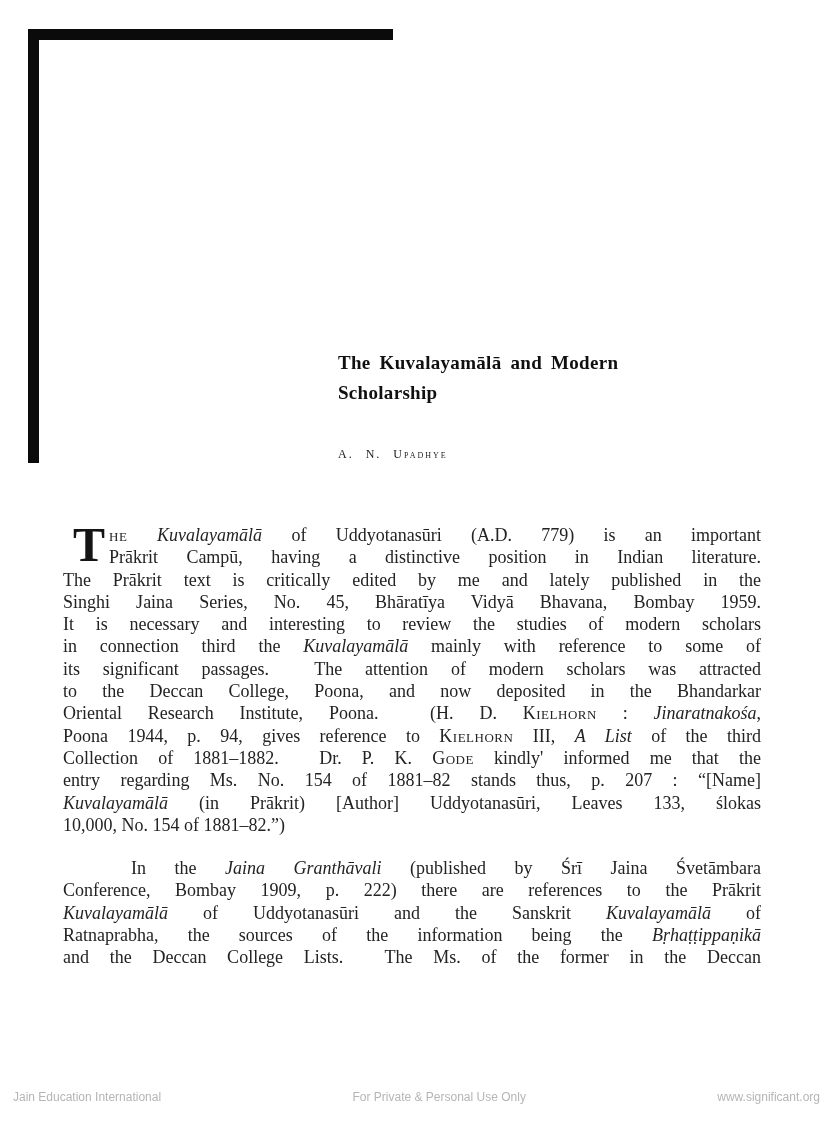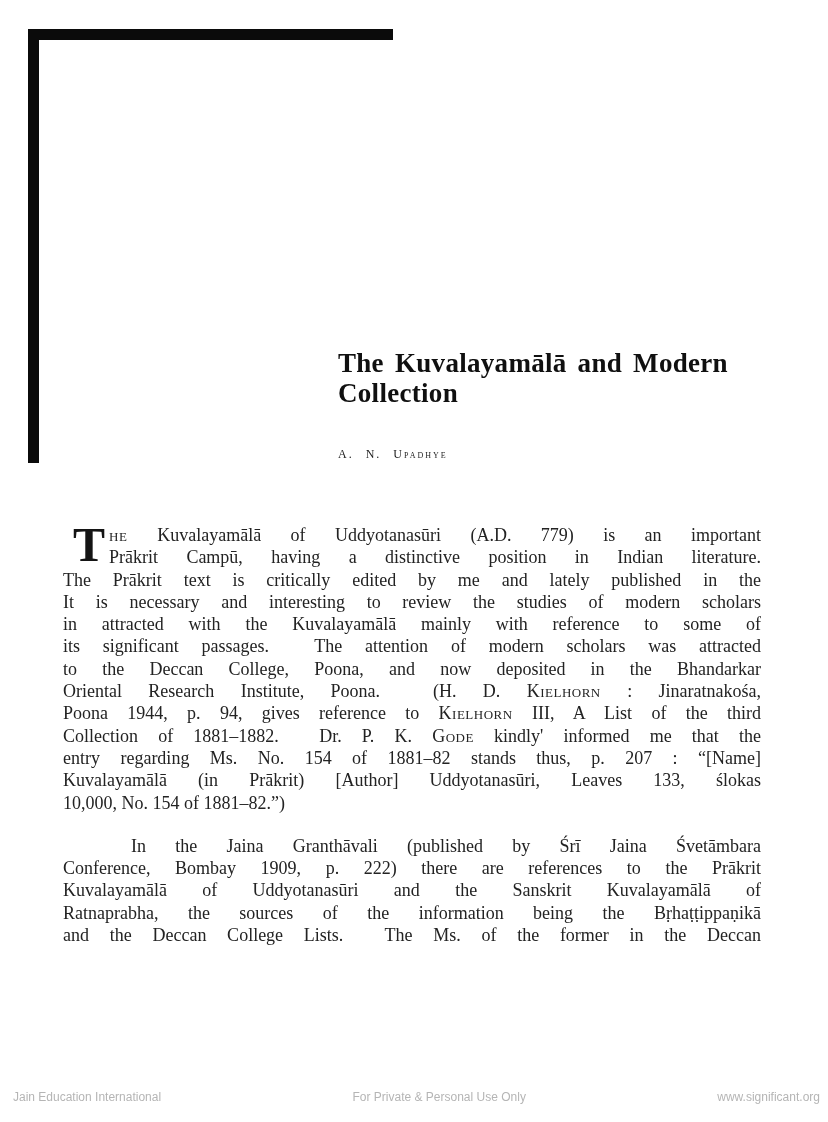--- a/index.html
+++ b/index.html
@@ -13,21 +13,21 @@
   }
 
   
   .artifact { position: absolute; background: #0b0b0b; }
   .artifact-h { left: 28px; top: 29px; width: 365px; height: 11px; }
   .artifact-v { left: 28px; top: 29px; width: 11px; height: 434px; }
 
   
   .title-block { position: absolute; left: 338px; top: 348px; width: 430px; }
   .title {
-    font-size: 27px;
+    font-size: 19px;
     font-weight: bold;
     line-height: 30px;
     letter-spacing: 0.3px;
     word-spacing: 4px;
     color: #101010;
   }
   .author {
     margin-top: 39px;
     font-size: 12px;
     font-variant: small-caps;
@@ -42,21 +42,21 @@
     left: 63px;
     top: 524px;
     width: 698px;
     font-size: 18px;
     line-height: 22.3px;
     color: #232323;
   }
   .para + .para { margin-top: 12px; }
   .line { text-align: justify; text-align-last: justify; }
   .line.no-just { text-align-last: left; }
-  .run-i { }
+  .run-i { font-style: italic; }
   .run-sc { font-variant: small-caps; letter-spacing: 0.5px; }
   .dropcap {
     float: left;
     width: 46px;
     height: 44px;
     box-sizing: border-box;
     text-align: right;
     padding-right: 4px;
     font-size: 48px;
     line-height: 41px;
@@ -81,33 +81,34 @@
 <body>
 
 <div class="page">
 
   <div class="artifact artifact-h"></div>
   <div class="artifact artifact-v"></div>
 
   <header class="title-block">
     <div class="title">
       <div>The Kuvalayamālā and Modern</div>
-      <div>Collection</div>
+      <div>Scholarship</div>
     </div>
     <div class="author">A. N. Upadhye</div>
   </header>
 
   <main class="body-text">
       <div class="para">
         <span class="dropcap">T</span>
         <div class="line"><span class="run-sc">he </span><span class="run-i">Kuvalayamālā</span><span class="run-n"> of Uddyotanasūri (A.D. 779) is an important</span></div>
         <div class="line"><span class="run-n">Prākrit Campū, having a distinctive position in Indian literature.</span></div>
         <div class="line"><span class="run-n">The Prākrit text is critically edited by me and lately published in the</span></div>
+        <div class="line"><span class="run-n">Singhi Jaina Series, No. 45, Bhāratīya Vidyā Bhavana, Bombay 1959.</span></div>
         <div class="line"><span class="run-n">It is necessary and interesting to review the studies of modern scholars</span></div>
-        <div class="line"><span class="run-n">in attracted with the </span><span class="run-i">Kuvalayamālā</span><span class="run-n"> mainly with reference to some of</span></div>
+        <div class="line"><span class="run-n">in connection third the </span><span class="run-i">Kuvalayamālā</span><span class="run-n"> mainly with reference to some of</span></div>
         <div class="line"><span class="run-n">its significant passages.&nbsp; The attention of modern scholars was attracted</span></div>
         <div class="line"><span class="run-n">to the Deccan College, Poona, and now deposited in the Bhandarkar</span></div>
         <div class="line"><span class="run-n">Oriental Research Institute, Poona.&nbsp; (H. D. </span><span class="run-sc">Kielhorn</span><span class="run-n"> : </span><span class="run-i">Jinaratnakośa</span><span class="run-n">,</span></div>
         <div class="line"><span class="run-n">Poona 1944, p. 94, gives reference to </span><span class="run-sc">Kielhorn</span><span class="run-n"> III, </span><span class="run-i">A List</span><span class="run-n"> of the third</span></div>
         <div class="line"><span class="run-n">Collection of 1881–1882.&nbsp; Dr. P. K. </span><span class="run-sc">Gode</span><span class="run-n"> kindly' informed me that the</span></div>
         <div class="line"><span class="run-n">entry regarding Ms. No. 154 of 1881–82 stands thus, p. 207 :&nbsp;“[Name]</span></div>
         <div class="line"><span class="run-i">Kuvalayamālā</span><span class="run-n"> (in Prākrit) [Author] Uddyotanasūri, Leaves 133, ślokas</span></div>
         <div class="line no-just"><span class="run-n">10,000, No. 154 of 1881–82.”)</span></div>
       </div>
       <div class="para">

